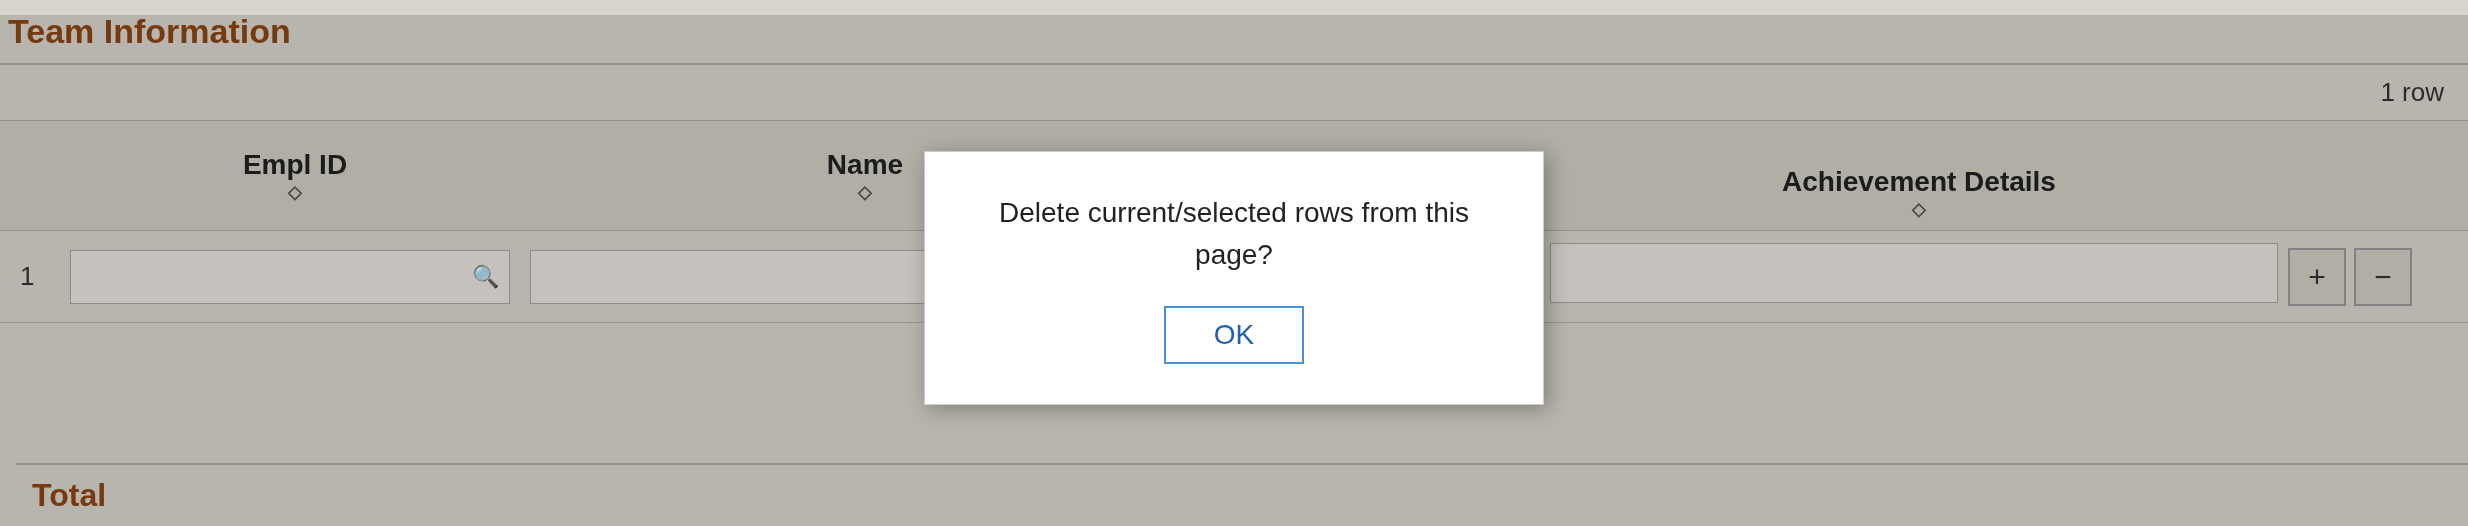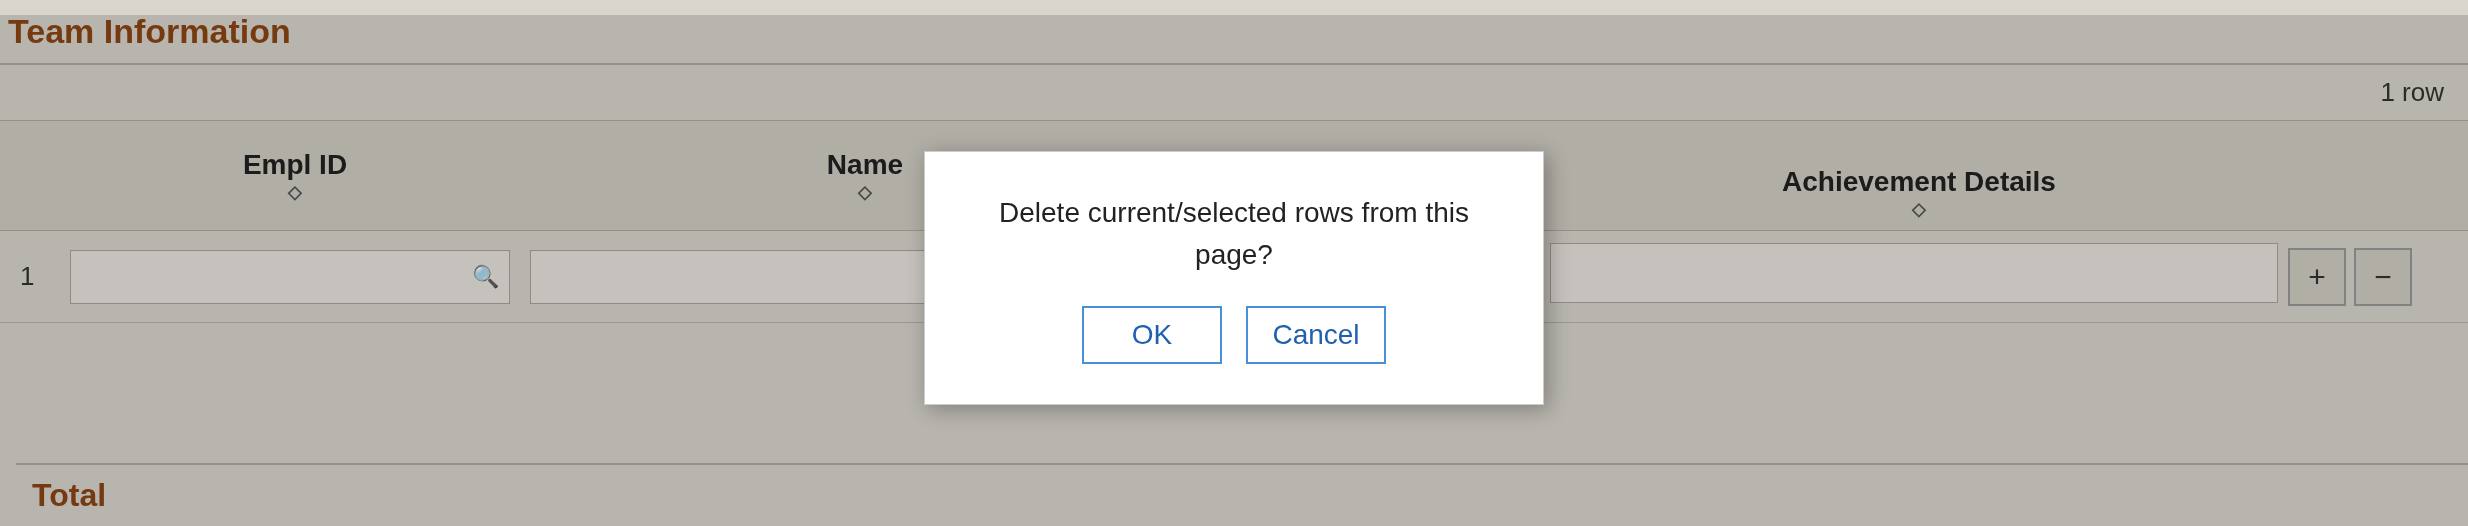--- a/index.html
+++ b/index.html
@@ -357,18 +357,17 @@
     <span class="total-label">Total</span>
   </div>
 
   <div class="modal-overlay">
     <div class="modal-dialog">
       <div class="modal-message">
         <div>Delete current/selected rows from this page?</div>
       </div>
       <div class="modal-buttons">
         <button class="modal-btn">OK</button>
-        <button class="modal-btn">Cancel</button>
       </div>
     </div>
   </div>
 
 </div>
 
 </body></html>

